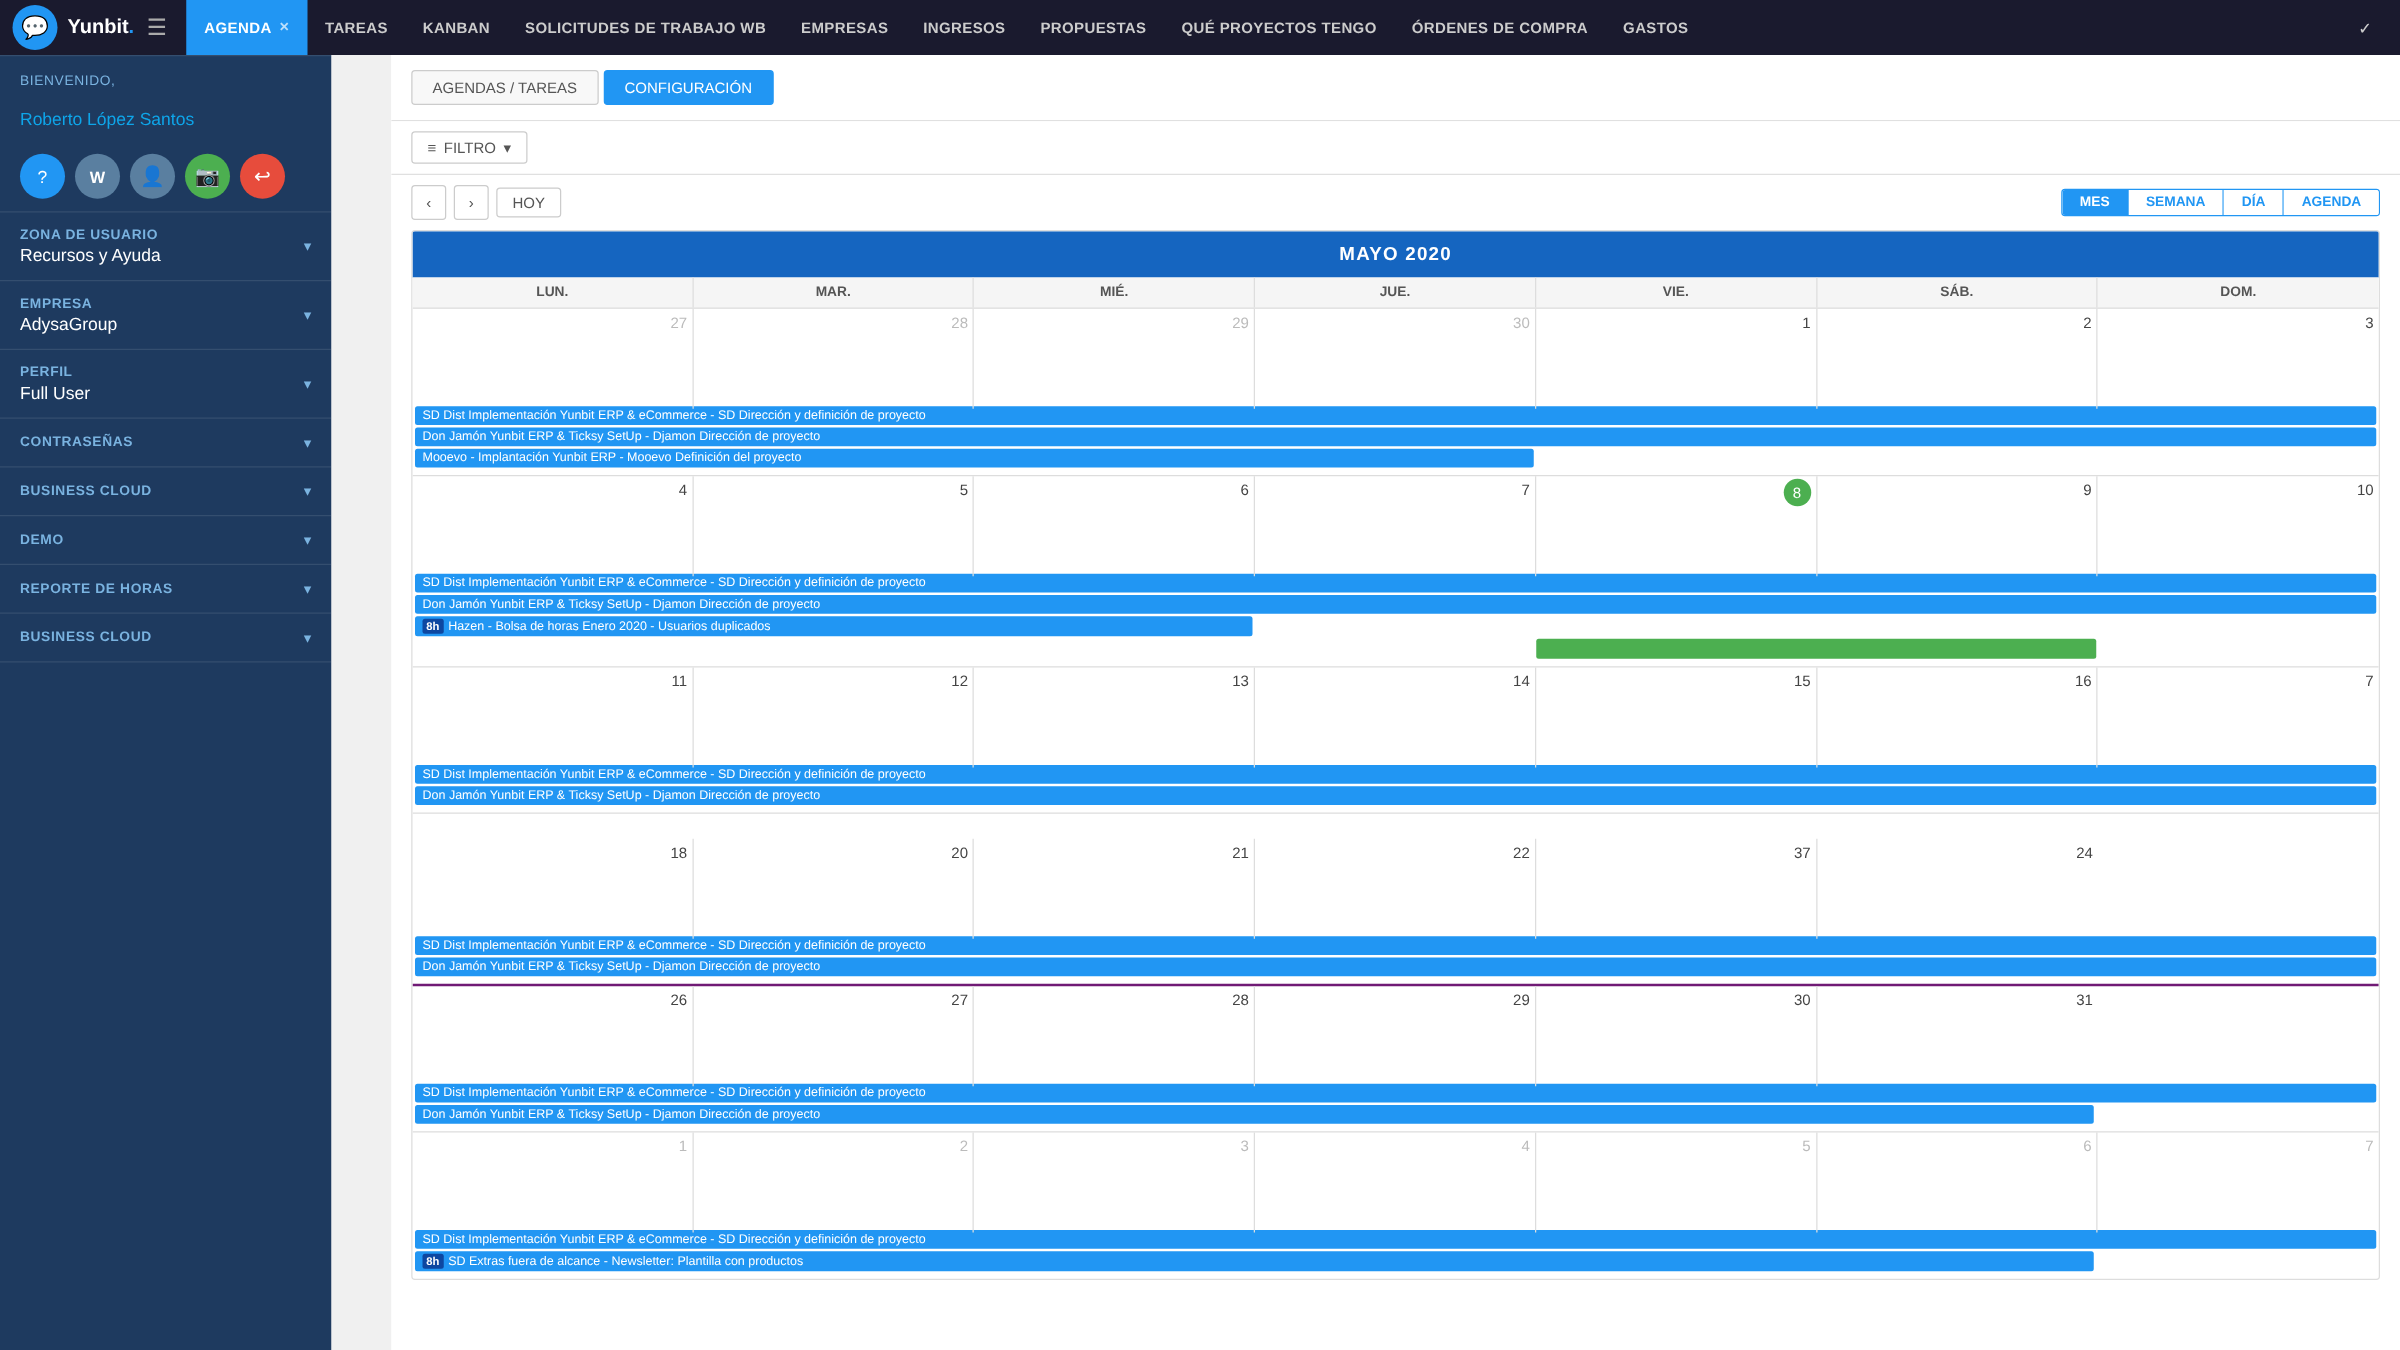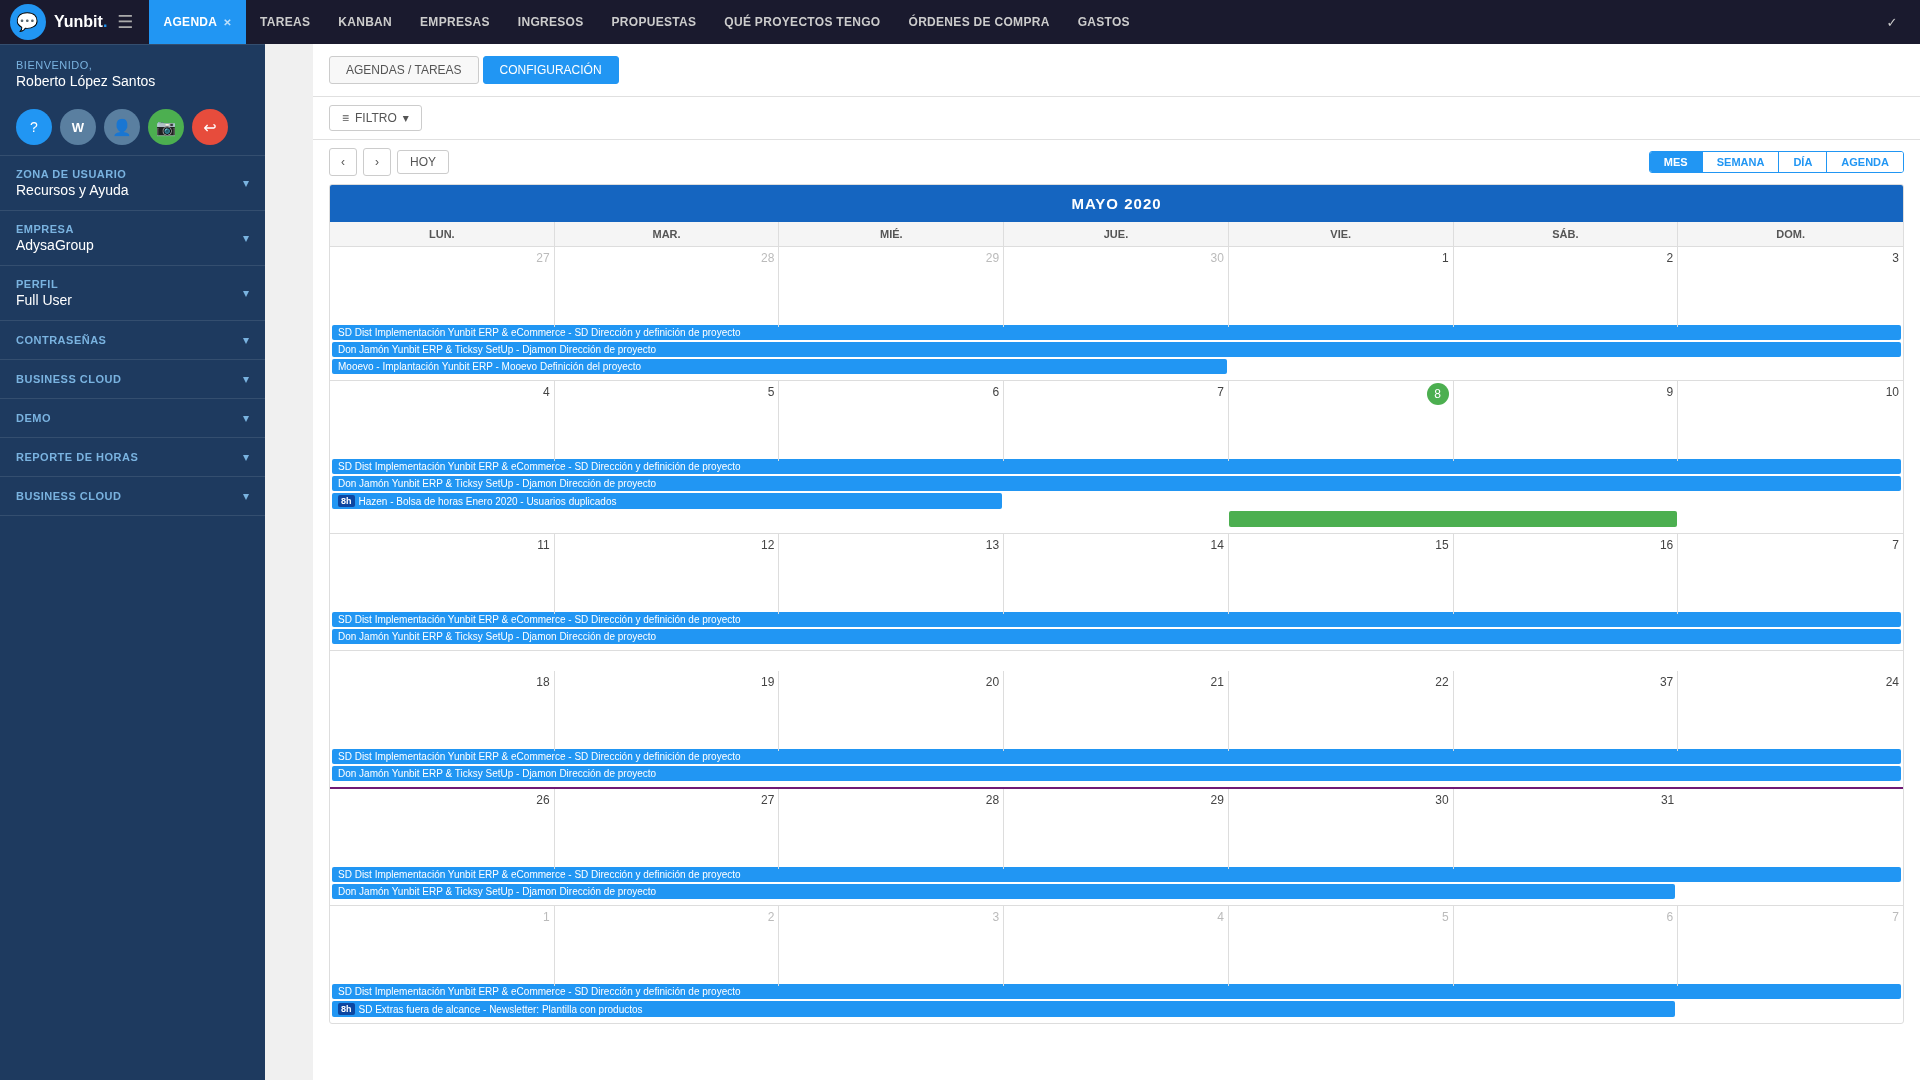--- a/index.html
+++ b/index.html
@@ -95,22 +95,22 @@
       border-top: 1px solid rgba(255,255,255,0.1);
     }
     .welcome-label {
       font-size: 11px;
       color: #7ab3e0;
       text-transform: uppercase;
       letter-spacing: 0.5px;
     }
     .welcome-name {
       font-size: 14px;
-      color: #ffffff;
-      margin-top: 2px;
+      color: #0ea5e9;
+      margin-top: 16px;
     }
     .icon-bar {
       display: flex;
       gap: 8px;
       padding: 10px 16px;
       border-bottom: 1px solid rgba(255,255,255,0.1);
     }
     .icon-btn {
       width: 36px;
       height: 36px;
@@ -346,20 +346,23 @@
 
     <div class="nav-item active">
       <span>AGENDA</span>
       <span class="close-x">✕</span>
     </div>
     <div class="nav-item">
       <span>TAREAS</span>
     </div>
     <div class="nav-item">
       <span>KANBAN</span>
+    </div>
+    <div class="nav-item">
+      <span>SOLICITUDES DE TRABAJO WB</span>
     </div>
     <div class="nav-item">
       <span>EMPRESAS</span>
     </div>
     <div class="nav-item">
       <span>INGRESOS</span>
     </div>
     <div class="nav-item">
       <span>PROPUESTAS</span>
     </div>
@@ -618,23 +621,20 @@
               <div style="background:#2196F3;color:#fff;font-size:10px;padding:2px 6px;margin-bottom:2px;border-radius:2px;overflow:hidden;text-overflow:ellipsis;white-space:nowrap;">Don Jamón Yunbit ERP &amp; Ticksy SetUp - Djamon Dirección de proyecto</div>
             </div>
           </div>
 
           <div style="border-bottom:2px solid #701a75;margin-top:20px;">
             <div style="display:grid;grid-template-columns:repeat(7,1fr);">
               <div class="cal-cell">
                   <div class="day-num">18</div>
                 </div>
               <div class="cal-cell">
-                  <div class="day-num">19</div>
-                </div>
-              <div class="cal-cell">
                   <div class="day-num">20</div>
                 </div>
               <div class="cal-cell">
                   <div class="day-num">21</div>
                 </div>
               <div class="cal-cell">
                   <div class="day-num">22</div>
                 </div>
               <div class="cal-cell">
                   <div class="day-num">37</div>

